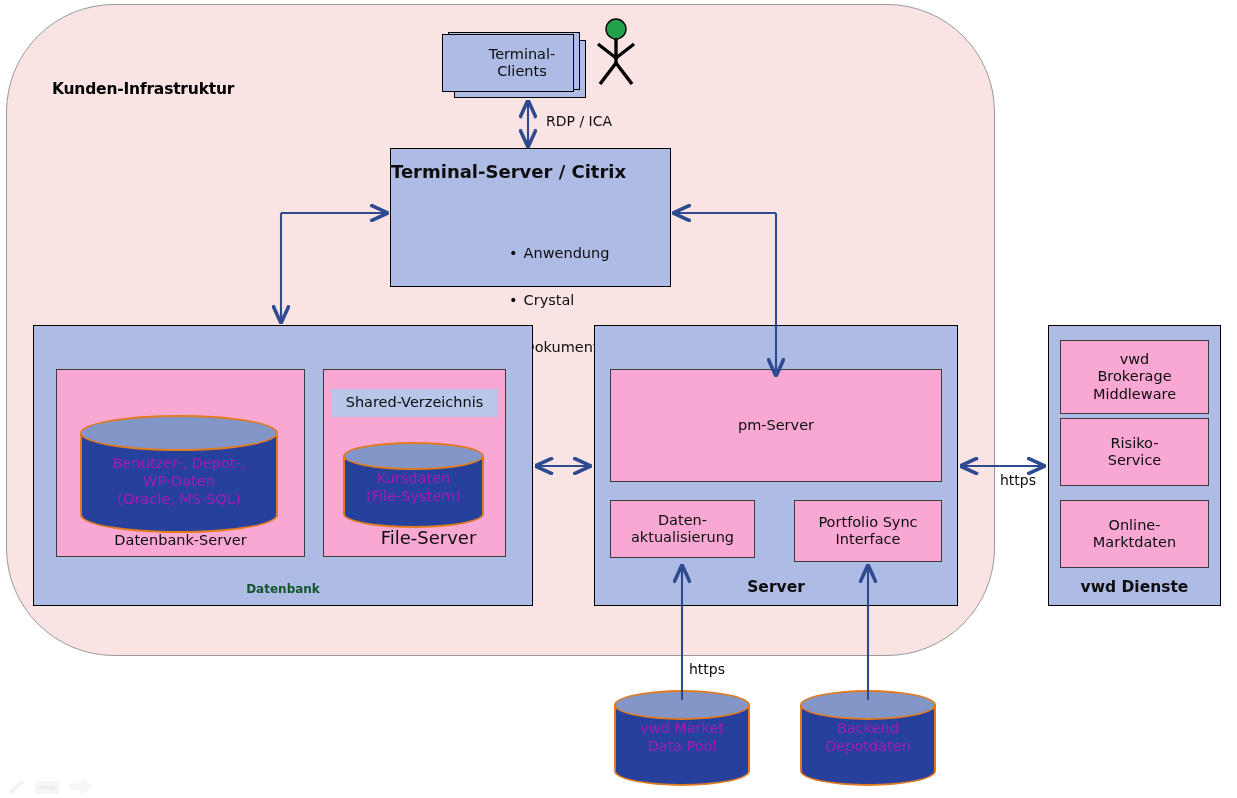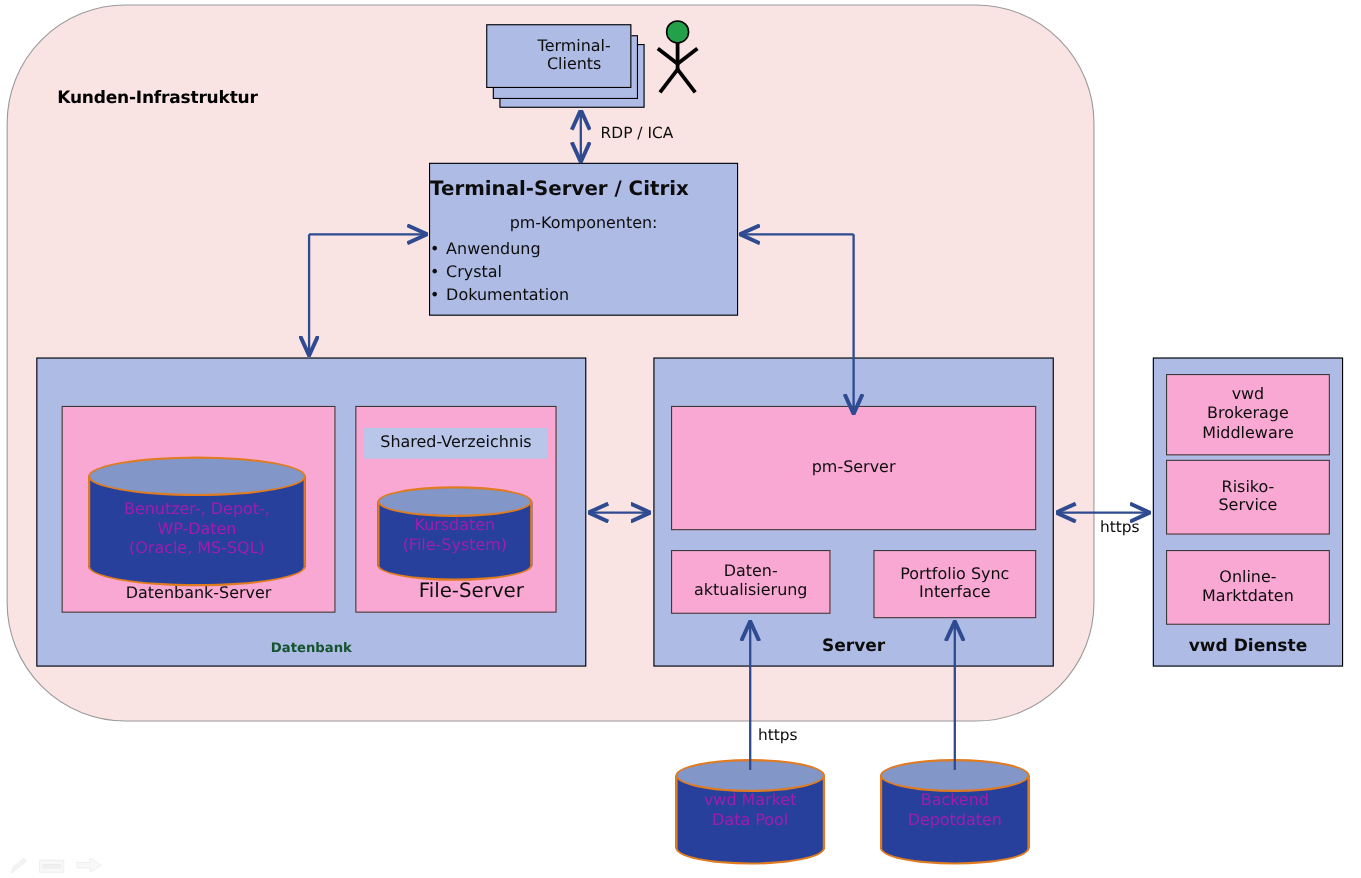--- a/index.html
+++ b/index.html
@@ -25,33 +25,33 @@
   
   .bluebox{background:#aebbe4;border:1.4px solid #000;}
   .greybox{background:#f9a8d4;border:1.2px solid #3a3a3a;}
   .ctr{display:flex;align-items:center;justify-content:center;text-align:center;}
   .lbl{font-size:14.5px;color:#0d0d0d;line-height:1.18;}
 
   
   .tc{width:132px;height:58px;background:#aebbe4;border:1.4px solid #000;}
   #tc3{left:454px;top:40px;}
   #tc2{left:448px;top:32px;}
-  #tc1{left:442px;top:22px;padding-left:28px;}
+  #tc1{left:442px;top:34px;padding-left:28px;}
   #tc1 .lbl{font-size:14.5px;}
 
   
   #actor{left:592px;top:18px;width:48px;height:74px;}
 
   
   #terminal-server{left:390px;top:148px;width:281px;height:139px;}
   #ts-title{position:absolute;left:0;top:12px;width:100%;text-align:left;
     font-size:18px;font-weight:bold;color:#0d0d0d;}
   #ts-sub{position:absolute;left:0;top:46px;width:100%;text-align:center;font-size:14.5px;color:#0d0d0d;}
   #ts-list{position:absolute;left:0;top:68px;width:100%;}
-  #ts-list .li{font-size:14.5px;color:#0d0d0d;line-height:1.46;text-align:left;}
+  #ts-list .li{font-size:14.5px;color:#0d0d0d;padding-left:118px;line-height:1.46;text-align:left;margin-top:26px;}
   #ts-list .li:before{content:"\2022";margin-right:6px;}
 
   
   #datenbank{left:33px;top:325px;width:500px;height:281px;}
   #datenbank-label{position:absolute;left:0;bottom:9px;width:100%;text-align:center;
      font-size:12px;font-weight:bold;color:#14532d;}
   #db-server{left:56px;top:369px;width:249px;height:188px;}
   #db-server-label{position:absolute;left:0;bottom:8px;width:100%;text-align:center;font-size:14.5px;color:#0d0d0d;}
   #file-server{left:323px;top:369px;width:183px;height:188px;}
   #file-server-label{position:absolute;left:14px;bottom:8px;width:100%;text-align:center;font-size:18px;color:#0d0d0d;}
@@ -142,21 +142,20 @@
     <circle cx="24" cy="11" r="10" fill="#22a04a" stroke="#000" stroke-width="1.4"></circle>
     <line x1="24" y1="21" x2="24" y2="48" stroke="#000" stroke-width="3.4"></line>
     <line x1="24" y1="40" x2="6" y2="26" stroke="#000" stroke-width="3.4"></line>
     <line x1="24" y1="40" x2="42" y2="26" stroke="#000" stroke-width="3.4"></line>
     <line x1="24" y1="45" x2="8" y2="66" stroke="#000" stroke-width="3.4"></line>
     <line x1="24" y1="45" x2="40" y2="66" stroke="#000" stroke-width="3.4"></line>
   </svg>
 
   <div id="terminal-server" class="abs bluebox">
     <div id="ts-title">Terminal-Server / Citrix</div>
-    <div id="ts-sub">pm-Komponenten:</div>
     <div id="ts-list">
       <div class="li">Anwendung</div>
       <div class="li">Crystal</div>
       <div class="li">Dokumentation</div>
     </div>
   </div>
 
   <div id="datenbank" class="abs bluebox">
     <div id="datenbank-label">Datenbank</div>
   </div>

